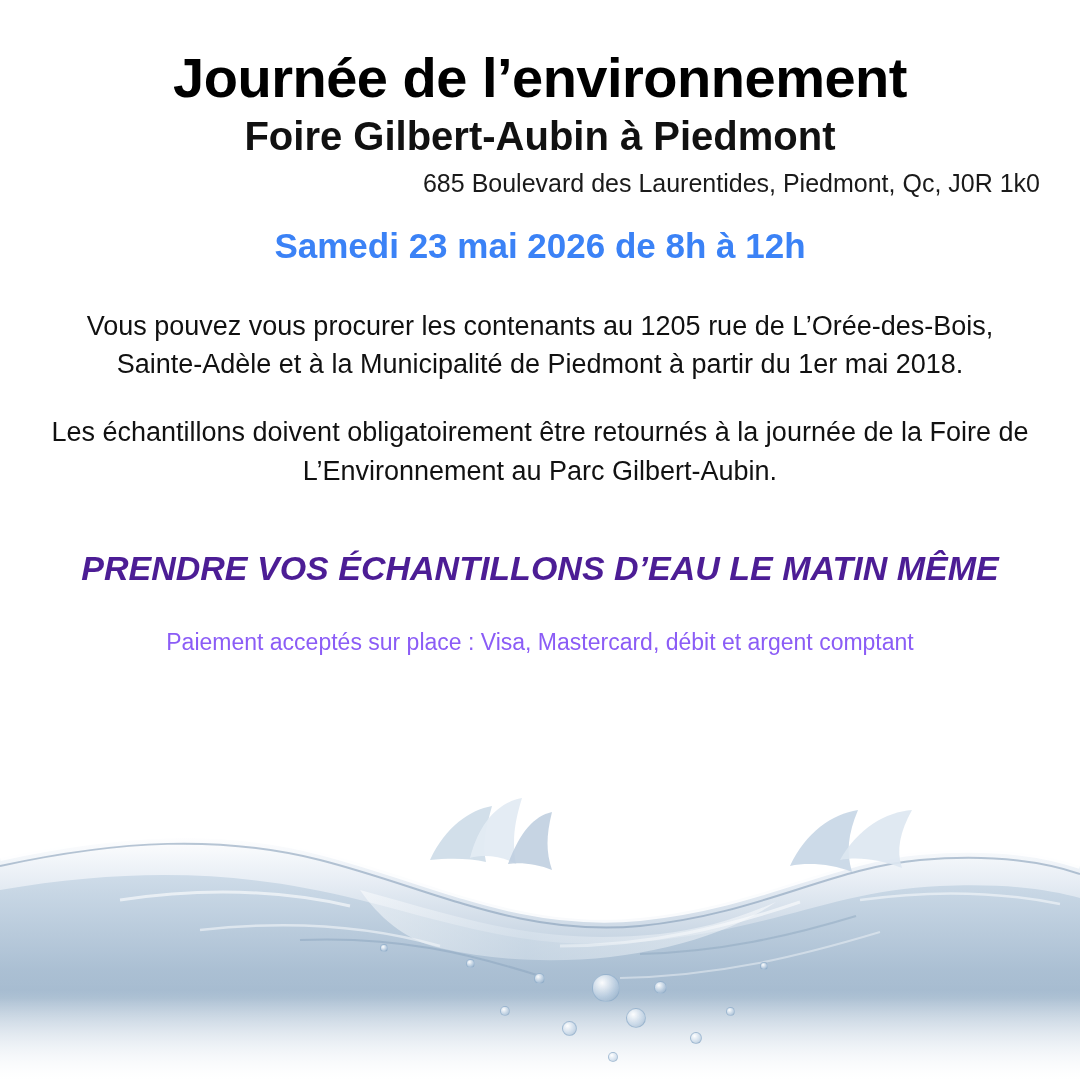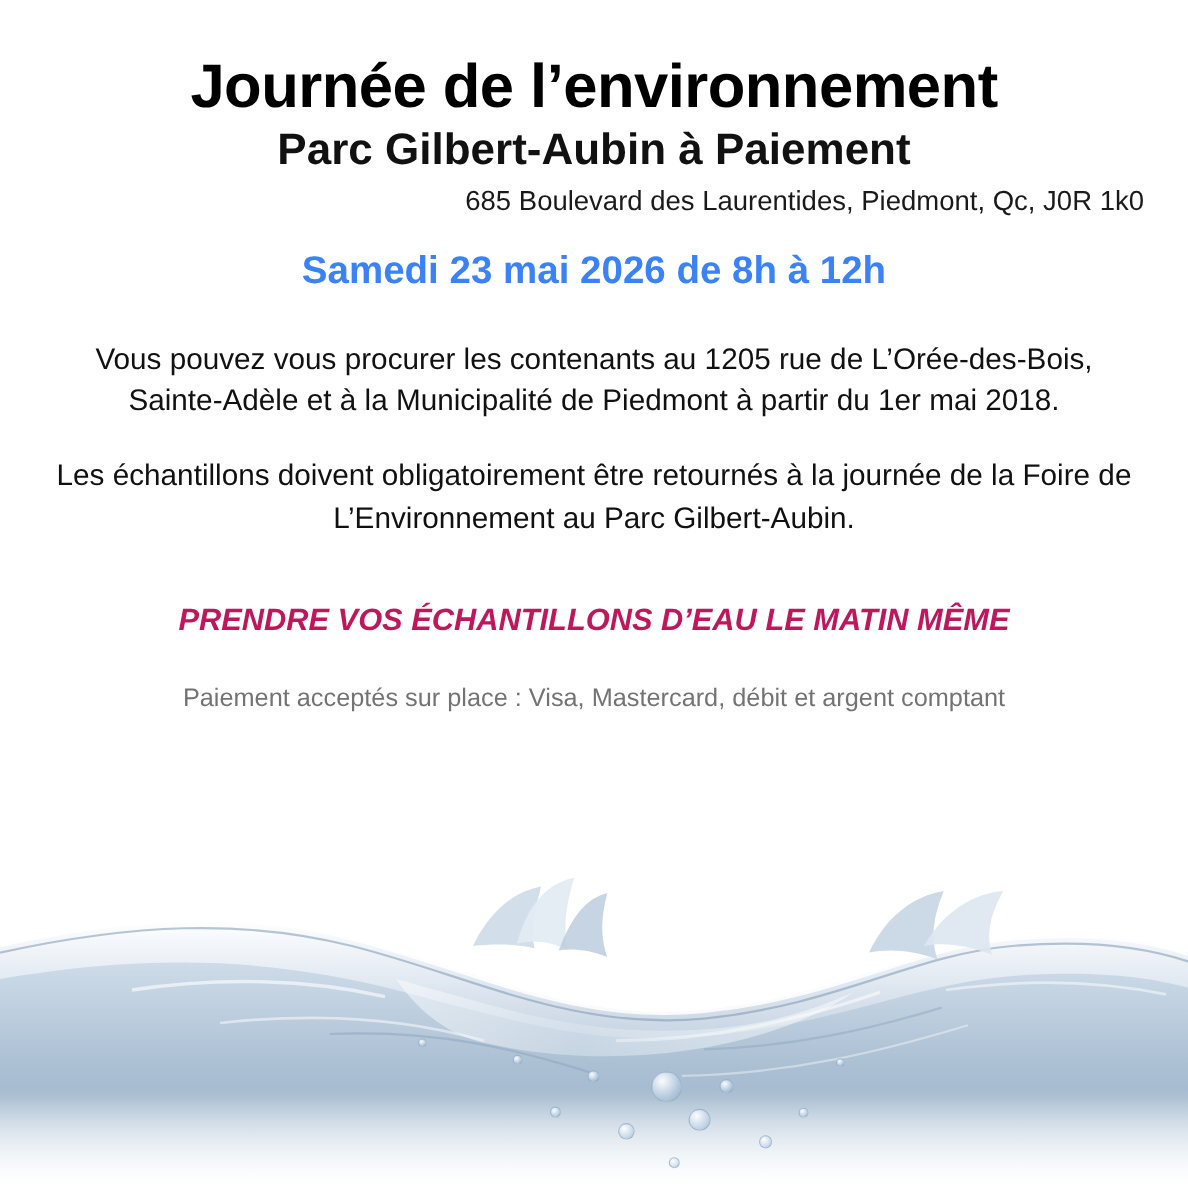--- a/index.html
+++ b/index.html
@@ -74,36 +74,36 @@
     max-width: 960px;
     color: #111111;
   }
 
   .para.second {
     max-width: 1020px;
     margin-bottom: 56px;
   }
 
   .emphasis {
-    font-size: 28px;
+    font-size: 34px;
     font-weight: 700;
     font-style: italic;
     line-height: 1.3;
     margin: 0 auto 38px auto;
     max-width: 1000px;
-    color: #be185d;
+    color: #4c1d95;
   }
 
   .payment {
     font-size: 23px;
     font-weight: 400;
     line-height: 1.3;
     margin: 0 auto;
     max-width: 980px;
-    color: #737373;
+    color: #8b5cf6;
   }
 
   
   .water {
     position: absolute;
     left: 0;
     bottom: 0;
     width: 1080px;
     height: 340px;
     overflow: hidden;
@@ -123,21 +123,21 @@
     z-index: 2;
   }
 </style>
 </head>
 <body>
 
 <div class="poster">
 
   <div class="content">
     <h1 class="title">Journée de l’environnement</h1>
-    <h2 class="subtitle">Parc Gilbert-Aubin à Paiement</h2>
+    <h2 class="subtitle">Foire Gilbert-Aubin à Piedmont</h2>
     <div class="address">685 Boulevard des Laurentides, Piedmont, Qc, J0R 1k0</div>
     <div class="datetime">Samedi 23 mai 2026 de 8h à 12h</div>
     <p class="para">Vous pouvez vous procurer les contenants au 1205 rue de L’Orée-des-Bois, Sainte-Adèle et à la Municipalité de Piedmont à partir du 1er mai 2018.</p>
     <p class="para second">Les échantillons doivent obligatoirement être retournés à la journée de la Foire de L’Environnement au Parc Gilbert-Aubin.</p>
     <p class="emphasis">PRENDRE VOS ÉCHANTILLONS D’EAU LE MATIN MÊME</p>
     <p class="payment">Paiement acceptés sur place : Visa, Mastercard, débit et argent comptant</p>
   </div>
 
   <div class="water">
     <svg viewBox="0 0 1080 340" xmlns="http://www.w3.org/2000/svg" aria-hidden="true">

